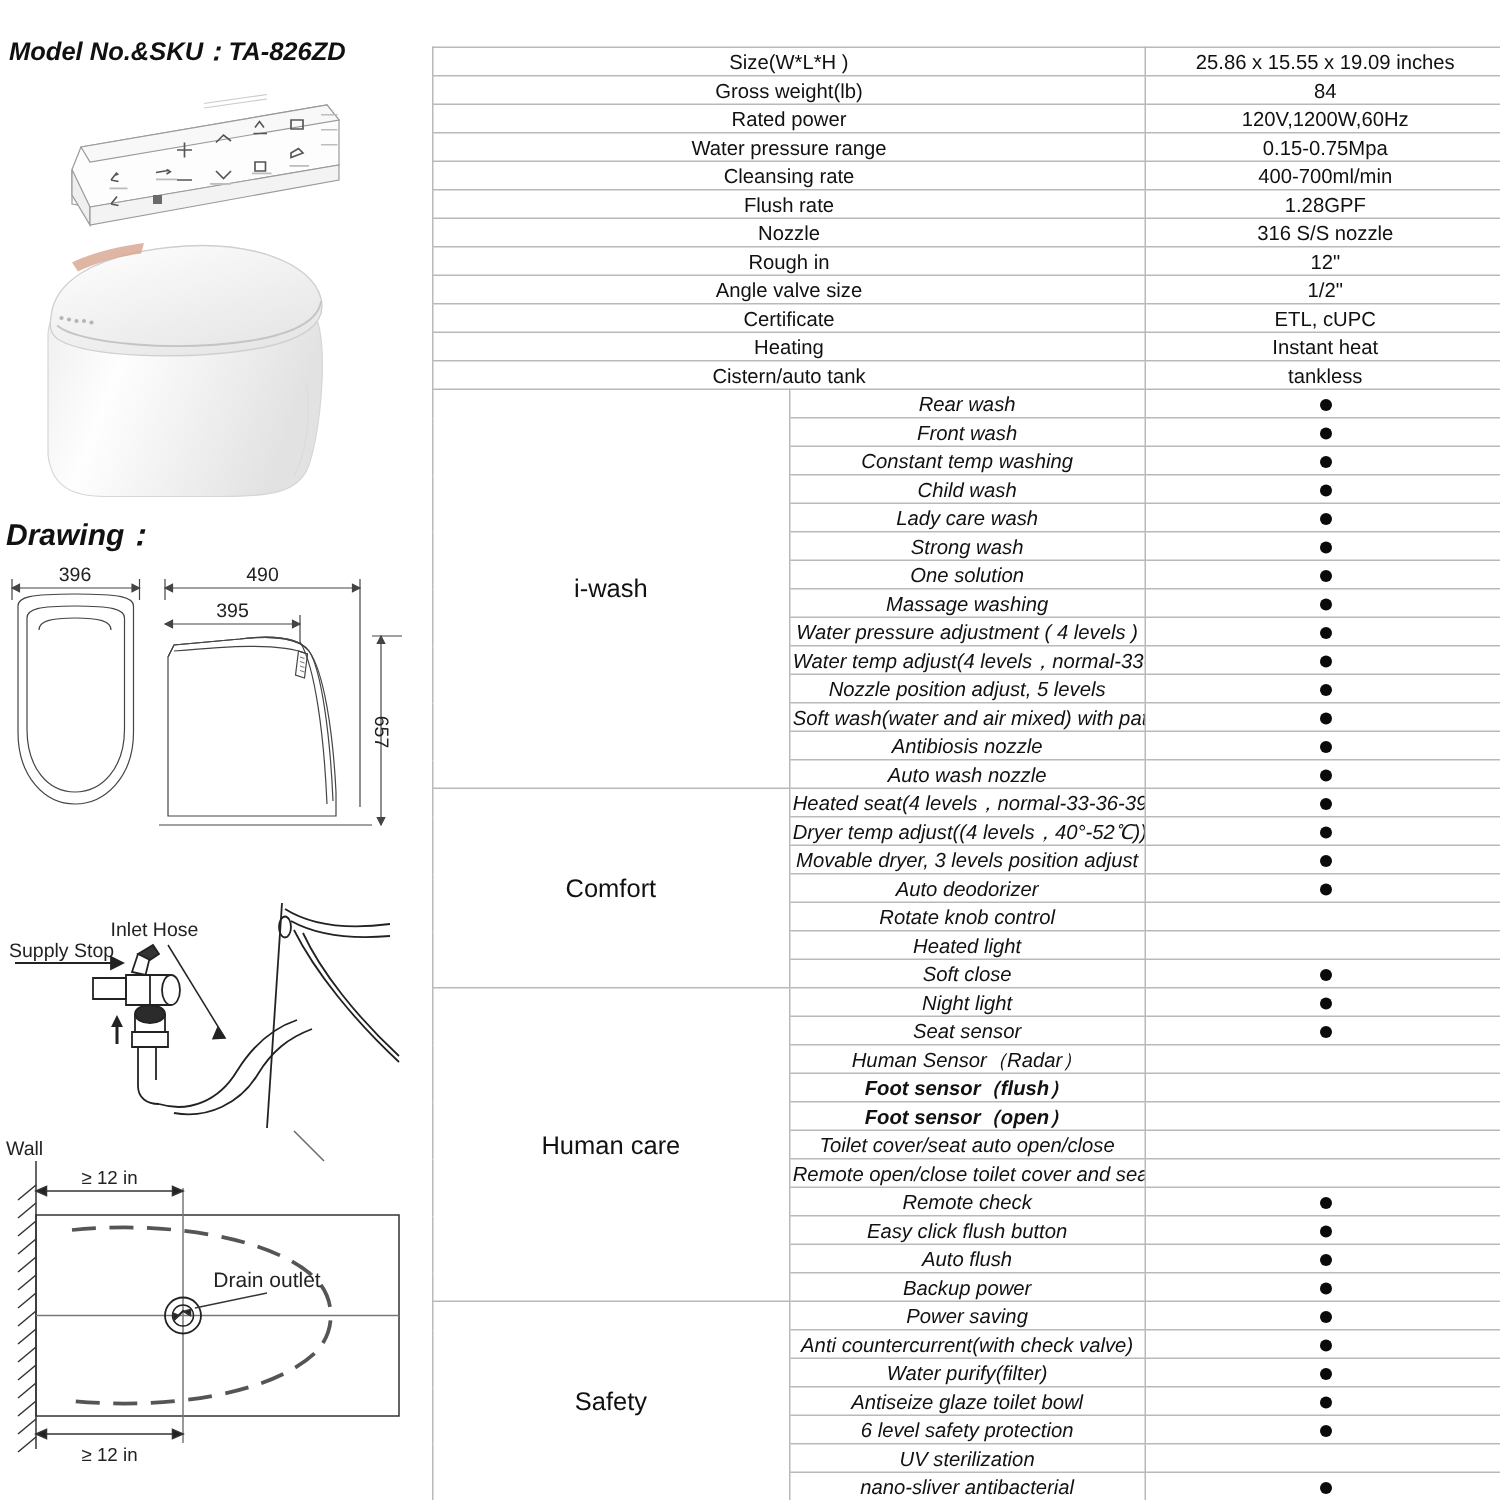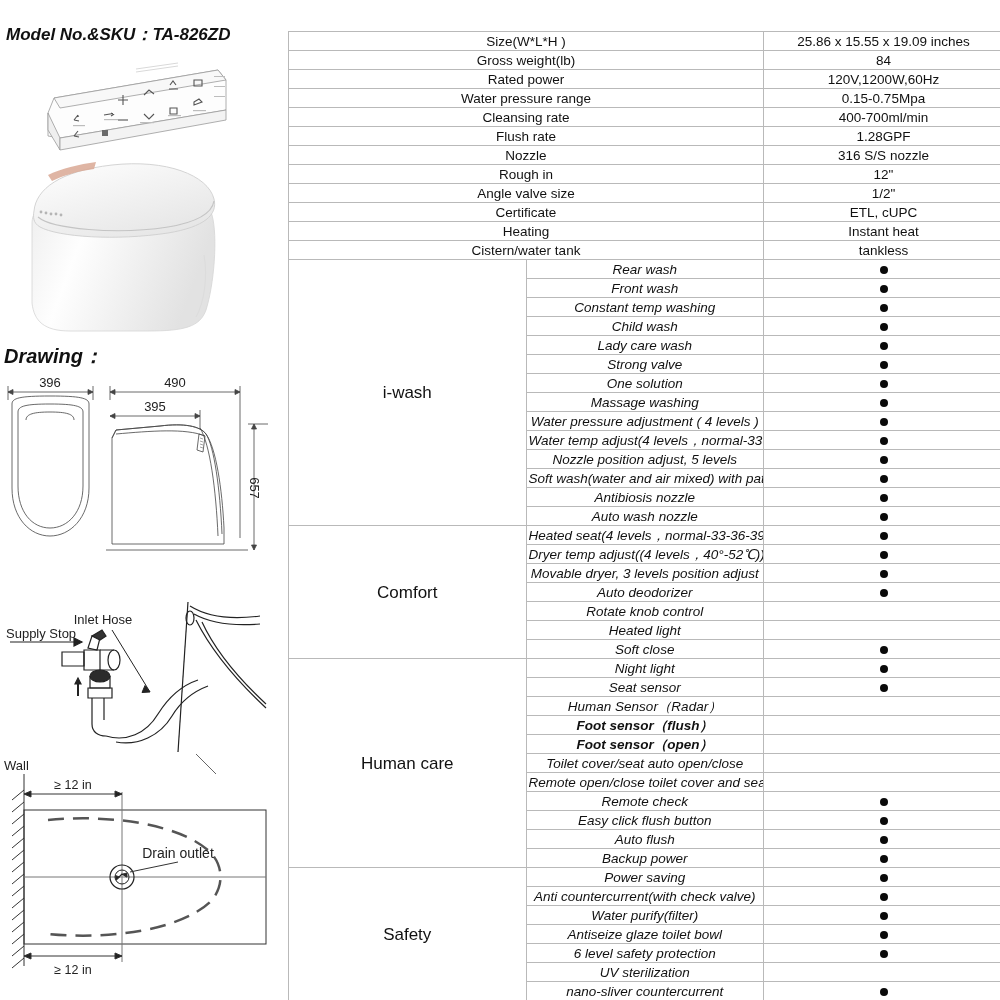--- a/index.html
+++ b/index.html
@@ -411,21 +411,21 @@
         </tr>
         <tr>
           <td class="spec-name" colspan="2">Certificate</td>
           <td class="val">ETL, cUPC</td>
         </tr>
         <tr>
           <td class="spec-name" colspan="2">Heating</td>
           <td class="val">Instant heat</td>
         </tr>
         <tr>
-          <td class="spec-name" colspan="2">Cistern/water tank</td>
+          <td class="spec-name" colspan="2">Cistern/auto tank</td>
           <td class="val">tankless</td>
         </tr>
         <tr>
           <td class="cat" rowspan="14">i-wash</td>
           <td class="feat">Rear wash</td>
           <td class="val"><span class="dot"></span></td>
         </tr>
         <tr>
           <td class="feat">Front wash</td>
           <td class="val"><span class="dot"></span></td>
@@ -436,21 +436,21 @@
         </tr>
         <tr>
           <td class="feat">Child wash</td>
           <td class="val"><span class="dot"></span></td>
         </tr>
         <tr>
           <td class="feat">Lady care wash</td>
           <td class="val"><span class="dot"></span></td>
         </tr>
         <tr>
-          <td class="feat">Strong valve</td>
+          <td class="feat">Strong wash</td>
           <td class="val"><span class="dot"></span></td>
         </tr>
         <tr>
           <td class="feat">One solution</td>
           <td class="val"><span class="dot"></span></td>
         </tr>
         <tr>
           <td class="feat">Massage washing</td>
           <td class="val"><span class="dot"></span></td>
         </tr>
@@ -571,19 +571,19 @@
         </tr>
         <tr>
           <td class="feat">6 level safety protection</td>
           <td class="val"><span class="dot"></span></td>
         </tr>
         <tr>
           <td class="feat">UV sterilization</td>
           <td class="val"></td>
         </tr>
         <tr>
-          <td class="feat">nano-sliver countercurrent</td>
+          <td class="feat">nano-sliver antibacterial</td>
           <td class="val"><span class="dot"></span></td>
         </tr>
       </tbody>
   </table>
 
 </div>
 
 </body></html>

